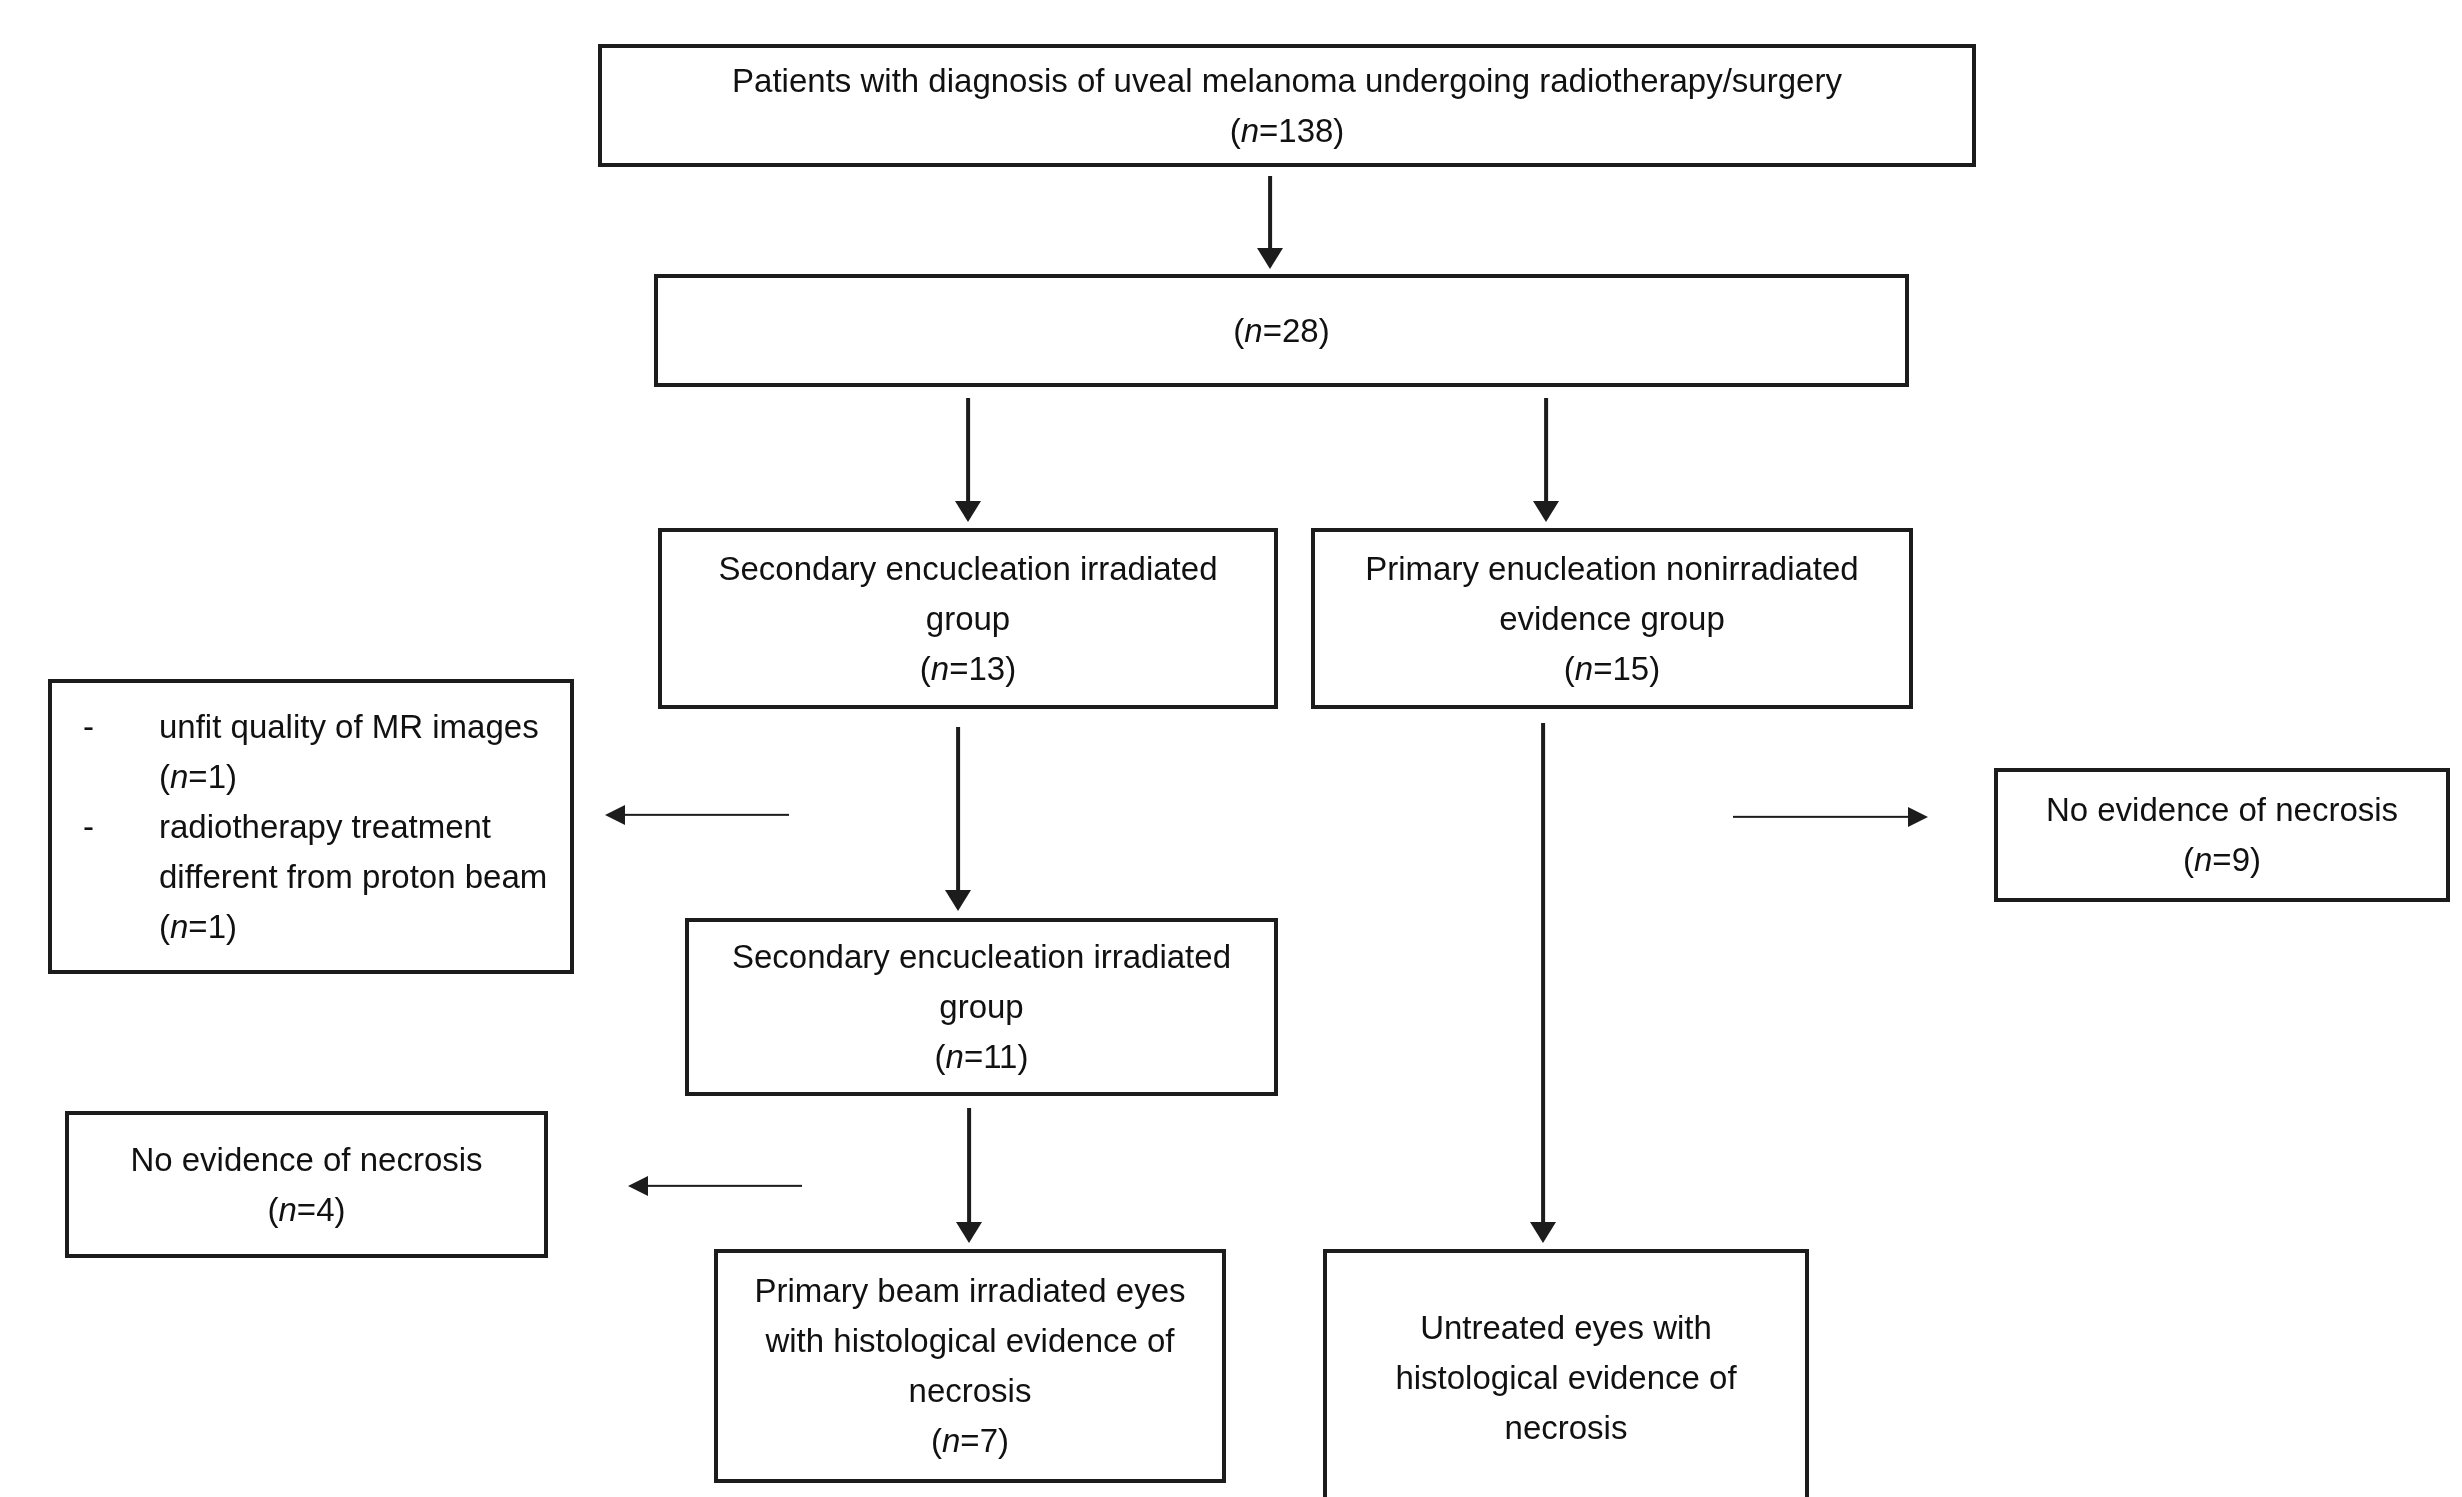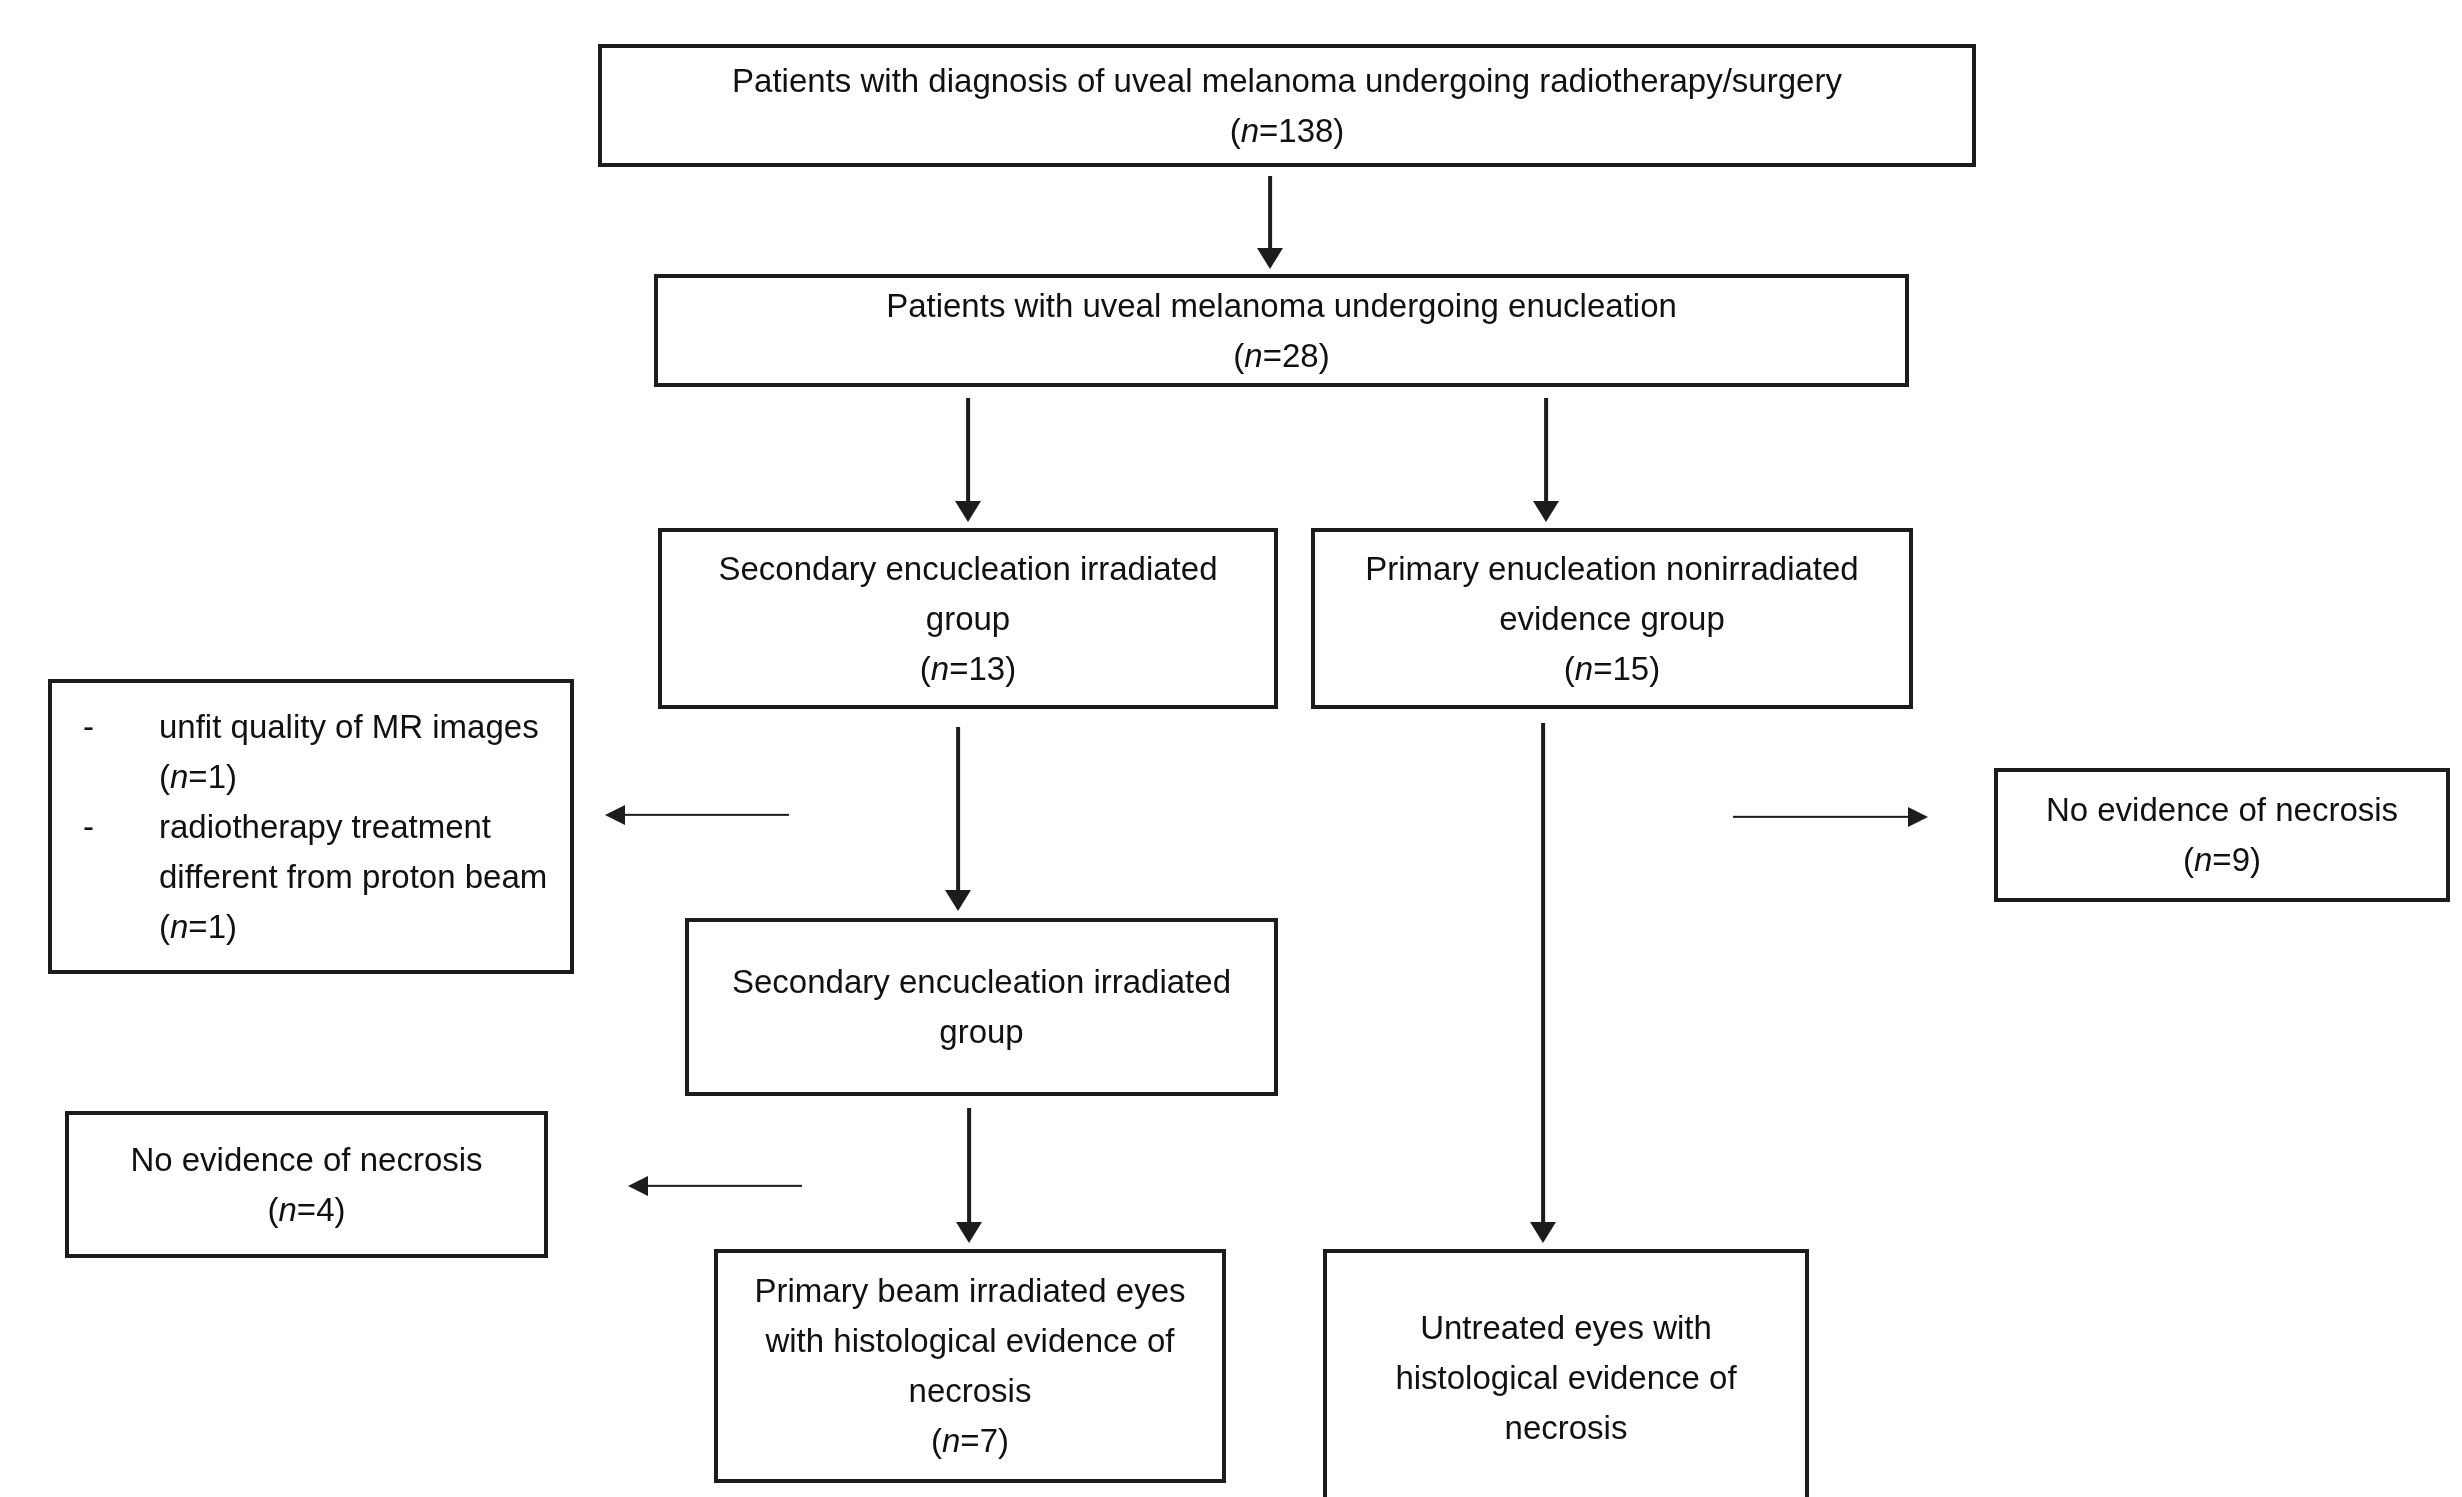--- a/index.html
+++ b/index.html
@@ -102,21 +102,20 @@
 <body>
 
 <div class="canvas">
 
   <div class="box" id="box-screened">
     <div class="label">Patients with diagnosis of uveal melanoma undergoing radiotherapy/surgery</div>
     <div class="count">(<i>n</i>=138)</div>
   </div>
 
   <div class="box" id="box-enucleation">
-    <div class="label">Patients with uveal melanoma undergoing enucleation</div>
     <div class="count">(<i>n</i>=28)</div>
   </div>
 
   <div class="box" id="box-secondary-13">
     <div class="label">Secondary encucleation irradiated group</div>
     <div class="count">(<i>n</i>=13)</div>
   </div>
 
   <div class="box" id="box-primary-15">
     <div class="label">Primary enucleation nonirradiated evidence group</div>
@@ -134,20 +133,21 @@
     </div>
   </div>
 
   <div class="box" id="box-no-necrosis-9">
     <div class="label">No evidence of necrosis</div>
     <div class="count">(<i>n</i>=9)</div>
   </div>
 
   <div class="box" id="box-secondary-11">
     <div class="label">Secondary encucleation irradiated group</div>
+    <div class="count">(<i>n</i>=11)</div>
   </div>
 
   <div class="box" id="box-no-necrosis-4">
     <div class="label">No evidence of necrosis</div>
     <div class="count">(<i>n</i>=4)</div>
   </div>
 
   <div class="box" id="box-proton-7">
     <div class="label">Primary beam irradiated eyes with histological evidence of necrosis</div>
     <div class="count">(<i>n</i>=7)</div>

